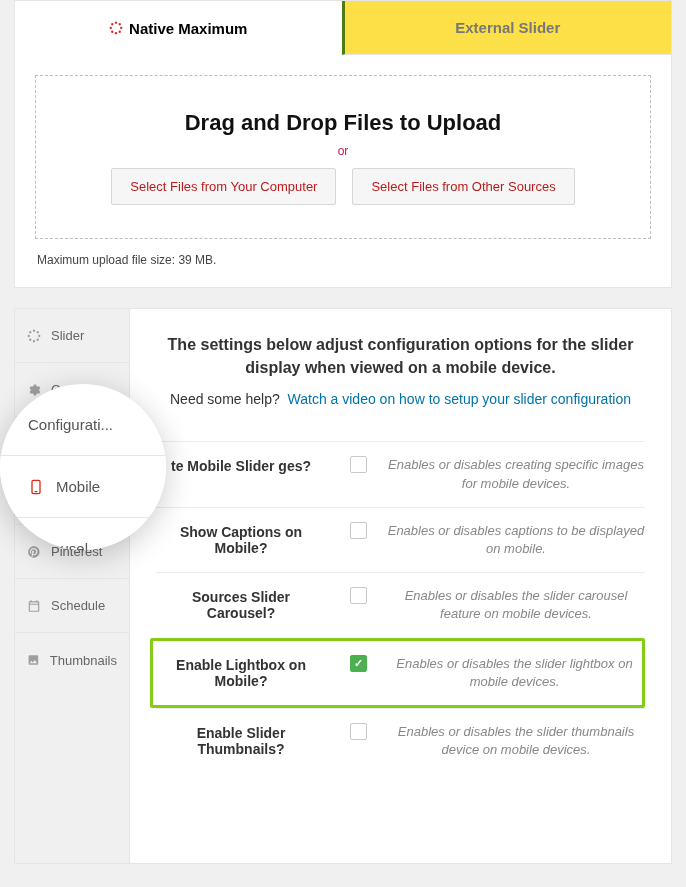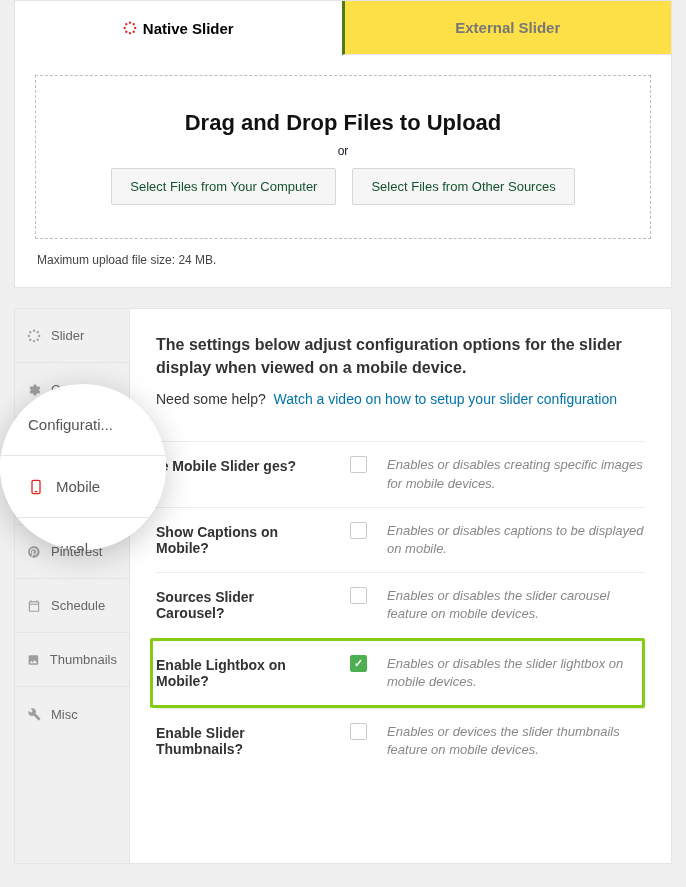--- a/index.html
+++ b/index.html
@@ -39,28 +39,28 @@
   .dropzone {
     margin: 20px 20px 14px 20px;
     border: 1px dashed #bdbdbd;
     min-height: 164px;
     display: flex;
     flex-direction: column;
     align-items: center;
     justify-content: center;
   }
   .dropzone-title { font-size: 22px; font-weight: 600; color: #111; }
-  .or { color: #0f172a; font-size: 12px; margin: 8px 0 10px 0; }
+  .or { color: #be185d; font-size: 12px; margin: 8px 0 10px 0; }
   .btn-row { display: flex; gap: 16px; }
   .btn {
     background: #f6f6f6;
     border: 1px solid #d7d7d7;
     padding: 10px 18px;
     font-size: 13px;
-    color: #14532d;
+    color: #b91c1c;
     cursor: pointer;
     border-radius: 2px;
   }
 
   .max-size { font-size: 12px; color: #444; margin: 0 0 20px 22px; }
 
   
   .card.settings { margin-top: 20px; display: flex; }
 
   .sidebar { width: 115px; background: #f0f0f0; border-right: 1px solid #e5e5e5; position: relative; }
@@ -71,21 +71,21 @@
     height: 54px;
     padding: 0 12px;
     font-size: 13px;
     color: #666;
     border-bottom: 1px solid #e5e5e5;
     cursor: pointer;
   }
   .side-item .icon { width:14px; height:14px; color:#9e9e9e; }
   .side-item:last-child { border-bottom: none; }
 
-  .content { flex: 1; padding: 24px 26px 90px 26px; }
+  .content { flex: 1; padding: 24px 26px 90px 26px; text-align: center; }
 
   .heading { font-size: 16px; font-weight: 700; line-height: 1.45; }
   .help-row { font-size: 14px; margin: 12px 0 34px 0; }
   .help-row a { color: #0073aa; text-decoration: none; }
 
   .setting-row {
     display: flex;
     align-items: flex-start;
     border-top: 1px solid #ececec;
     padding: 14px 0;
@@ -152,37 +152,37 @@
             <circle cx="12" cy="3" r="2"></circle>
             <circle cx="12" cy="21" r="2"></circle>
             <circle cx="3" cy="12" r="2"></circle>
             <circle cx="21" cy="12" r="2"></circle>
             <circle cx="5.6" cy="5.6" r="2"></circle>
             <circle cx="18.4" cy="18.4" r="2"></circle>
             <circle cx="5.6" cy="18.4" r="2"></circle>
             <circle cx="18.4" cy="5.6" r="2"></circle>
           </g>
         </svg>
-      <span>Native Slider</span>
+      <span>Native Maximum</span>
     </div>
     <div class="tab external">
       <span>External Slider</span>
     </div>
   </div>
 
   <div class="dropzone">
     <div class="dropzone-title">Drag and Drop Files to Upload</div>
     <div class="or">or</div>
     <div class="btn-row">
       <button class="btn">Select Files from Your Computer</button>
       <button class="btn">Select Files from Other Sources</button>
     </div>
   </div>
 
-  <div class="max-size">Maximum upload file size: 24 MB.</div>
+  <div class="max-size">Maximum upload file size: 39 MB.</div>
 </div>
 
 <div class="card settings">
   <div class="sidebar">
     <div class="side-item">
       <svg class="icon" viewBox="0 0 24 24">
           <g>
             <circle cx="12" cy="3" r="2"></circle>
             <circle cx="12" cy="21" r="2"></circle>
             <circle cx="3" cy="12" r="2"></circle>
@@ -218,26 +218,20 @@
           <path d="M19 4h-1V2h-2v2H8V2H6v2H5a2 2 0 00-2 2v14a2 2 0 002 2h14a2 2 0 002-2V6a2 2 0 00-2-2zm0 16H5V10h14v10zM5 8V6h14v2H5z"></path>
         </svg>
       <span>Schedule</span>
     </div>
     <div class="side-item">
       <svg class="icon" viewBox="0 0 24 24">
           <path d="M21 19V5a2 2 0 00-2-2H5a2 2 0 00-2 2v14a2 2 0 002 2h14a2 2 0 002-2zM8.5 13.5l2.5 3 3.5-4.5 4.5 6H5l3.5-4.5z"></path>
         </svg>
       <span>Thumbnails</span>
     </div>
-    <div class="side-item">
-      <svg class="icon" viewBox="0 0 24 24">
-          <path d="M22.7 19.3l-8.1-8.1A6 6 0 006.3 3.1l3.5 3.5-3.2 3.2L3.1 6.3A6 6 0 0011.2 14.6l8.1 8.1a1 1 0 001.4 0l2-2a1 1 0 000-1.4z"></path>
-        </svg>
-      <span>Misc</span>
-    </div>
   </div>
 
   <div class="content">
     <div class="heading">The settings below adjust configuration options for the slider display when viewed on a mobile device.</div>
     <div class="help-row">
       <span>Need some help?</span>
       &nbsp;<a href="#">Watch a video on how to setup your slider configuration</a>
     </div>
 
     <div class="setting-row">
@@ -269,21 +263,21 @@
       <div class="setting-control">
         <div class="checkbox checked">✓</div>
         <div class="desc">Enables or disables the slider lightbox on mobile devices.</div>
       </div>
     </div>
 
     <div class="setting-row">
       <div class="setting-label">Enable Slider Thumbnails?</div>
       <div class="setting-control">
         <div class="checkbox"></div>
-        <div class="desc">Enables or devices the slider thumbnails feature on mobile devices.</div>
+        <div class="desc">Enables or disables the slider thumbnails device on mobile devices.</div>
       </div>
     </div>
   </div>
 </div>
 
 <div class="magnifier">
   <div class="mag-inner">
     <div class="mag-item">
       <span>Configurati...</span>
     </div>

